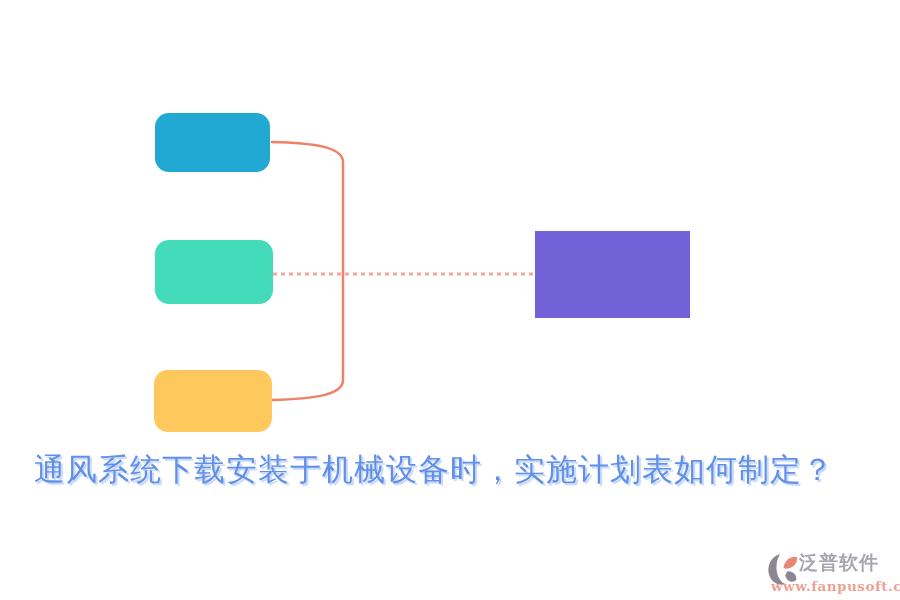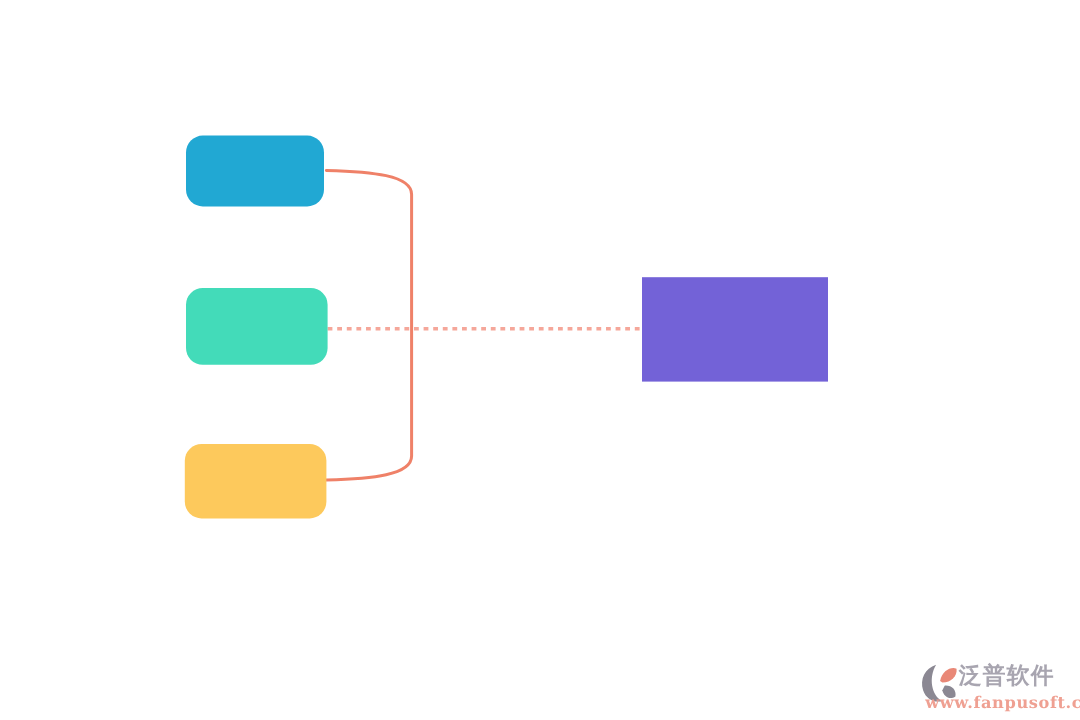--- a/index.html
+++ b/index.html
@@ -89,20 +89,21 @@
     <path d="M273 274 L535 274" fill="none" stroke-width="3" stroke-dasharray="4 4" stroke="#F5A79A"></path>
 
     <path d="M272 142 C310 143 343 146 343 162 L343 380 C343 396 310 399 272 400" fill="none" stroke-width="2.5" stroke-linecap="round" stroke="#EF8168"></path>
   </svg>
 
   <div class="node rounded node-top" style="background-color: rgb(33, 168, 211);"></div>
   <div class="node rounded node-middle" style="background-color: rgb(67, 219, 185);"></div>
   <div class="node rounded node-bottom" style="background-color: rgb(253, 201, 92);"></div>
   <div class="node node-right" style="background-color: rgb(115, 98, 215);"></div>
 
+  <h1 class="caption" style="color: rgb(96, 144, 232);">通风系统下载安装于机械设备时，实施计划表如何制定？</h1>
 
   <div class="watermark">
     <svg class="logo-icon" viewBox="0 0 36 36" xmlns="http://www.w3.org/2000/svg">
       <path d="M16 2 C6 5 1.5 15 4.5 24.5 C7 32.5 15 36 21.5 34 C12 29.5 9 13.5 16 2 Z" fill="#8B8893"></path>
       <path d="M19.5 16.5 C21 7.5 29 3.5 34 5.5 C34.8 12 29.5 17.5 21.5 17.8 Z" fill="#E98877"></path>
       <path d="M23.5 20.5 C29.5 20 34 24 33 30 C28 33.5 22.5 30 21.5 24.5 Z" fill="#8B8893"></path>
     </svg>
     <span class="brand" style="color: rgb(168, 165, 176);">泛普软件</span>
     <span class="url" style="color: rgb(239, 160, 146);">www.fanpusoft.com</span>
   </div>

